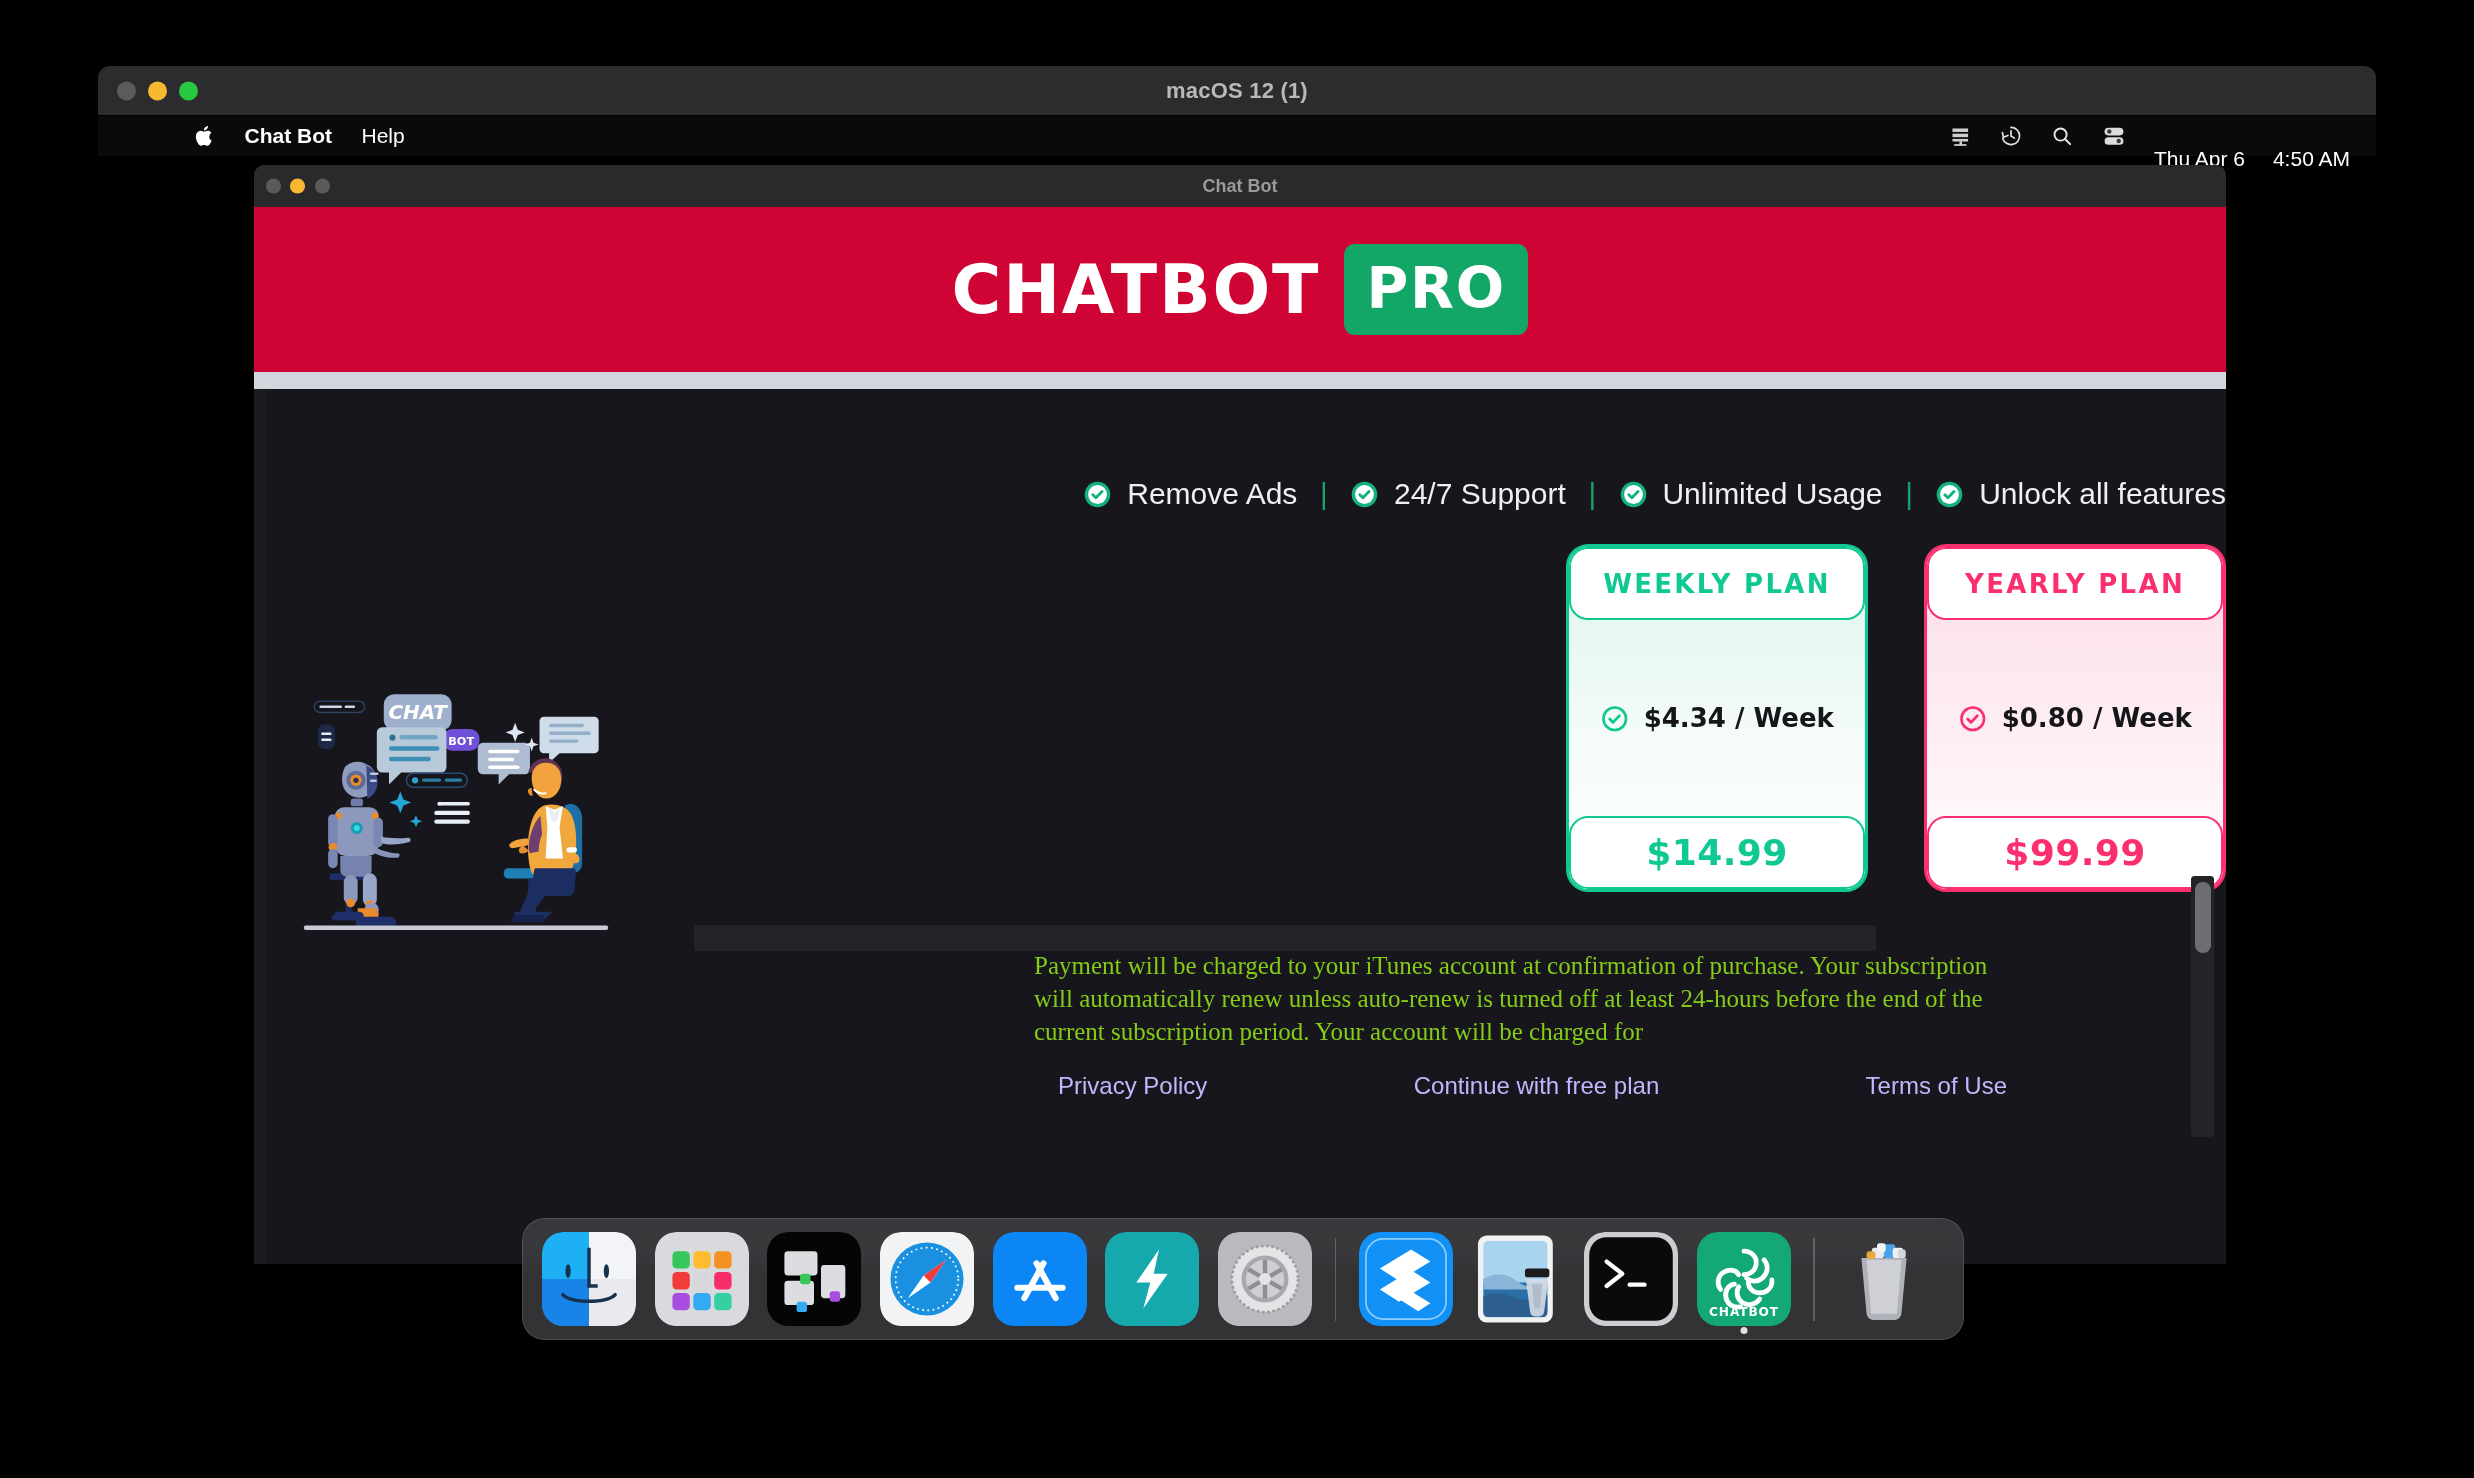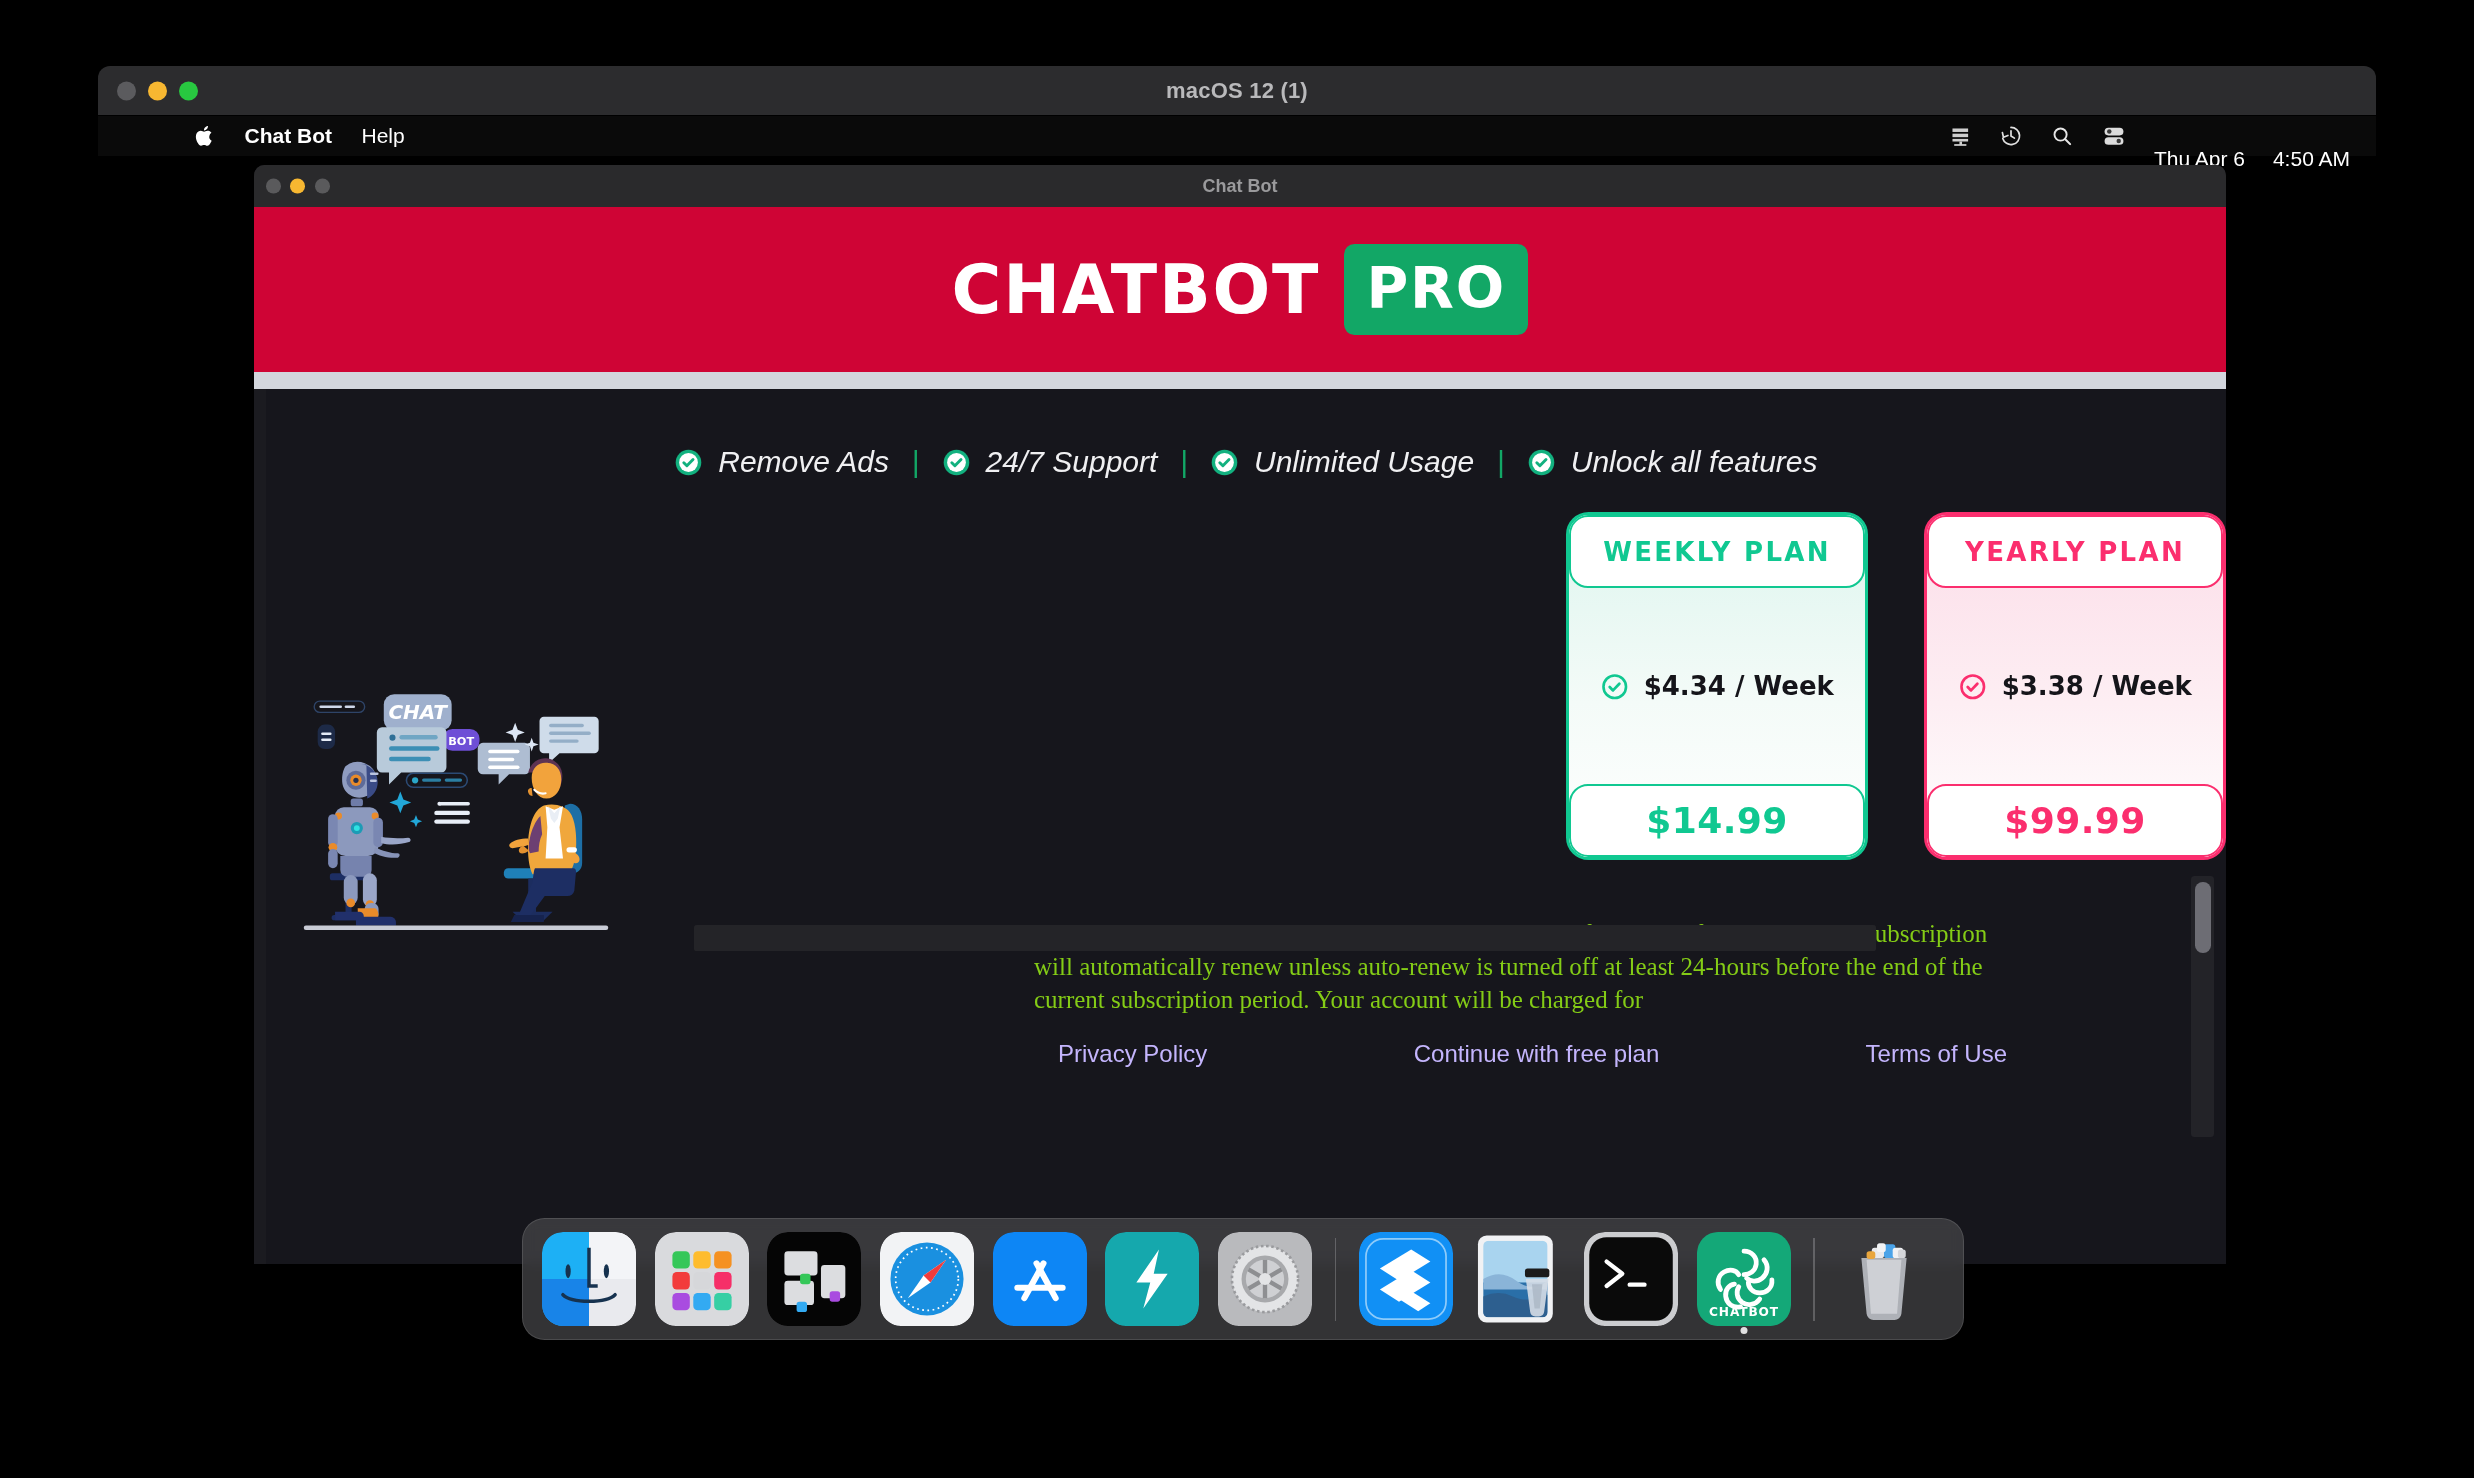--- a/index.html
+++ b/index.html
@@ -122,24 +122,23 @@
   #paywall {
     position: relative;
     height: 875px;
     background: #16161c;
     border-left: 12px solid #1b1b20;
     overflow: hidden;
   }
 
   
   #features {
-    display: flex; align-items: center; justify-content: center;
+    display: flex; align-items: center; justify-content: flex-end;
     gap: 22.6px;
-    padding-top: 56px;
-    font-style: italic;
+    padding-top: 88px;
   }
   .feature { display: flex; align-items: center; gap: 14.8px; }
   .feature-label {
     color: #f0f0f2; font-size: 30px;
     font-family: "Liberation Sans", sans-serif;
   }
   .feature-sep { color: #12a766; font-size: 29.5px; font-weight: 300; }
   .chk-filled { width: 29px; height: 29px; display: block; }
 
   
@@ -431,21 +430,21 @@
 
           <div class="plan yearly">
             <div class="plan-head">YEARLY PLAN</div>
             <div class="plan-mid">
               <span>
                 <svg class="chk-outline" viewBox="0 0 34 34">
                     <circle cx="17" cy="17" r="13" fill="none" stroke="#fb2e6e" stroke-width="3"></circle>
                     <path d="M11.2 17.4l3.8 3.8 7.3-7.6" fill="none" stroke="#fb2e6e" stroke-width="3.2" stroke-linecap="round" stroke-linejoin="round"></path>
                   </svg>
               </span>
-              <span class="plan-rate">$3.38 / Week</span>
+              <span class="plan-rate">$0.80 / Week</span>
             </div>
             <div class="plan-foot">$99.99</div>
           </div>
 
         </div>
 
         <div id="plans-divider"></div>
 
 
         <div id="disclaimer">Payment will be charged to your iTunes account at confirmation of purchase. Your subscription will automatically renew unless auto-renew is turned off at least 24-hours before the end of the current subscription period. Your account will be charged for</div>

